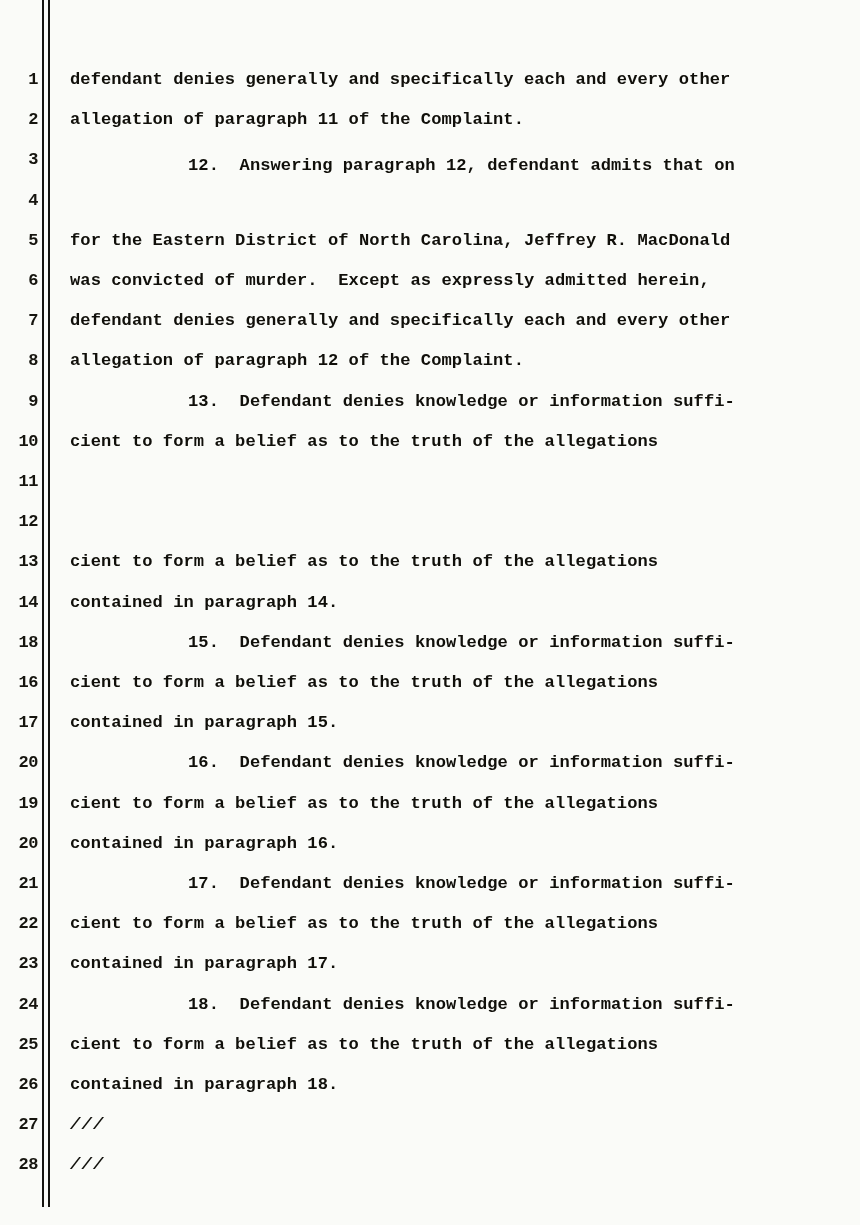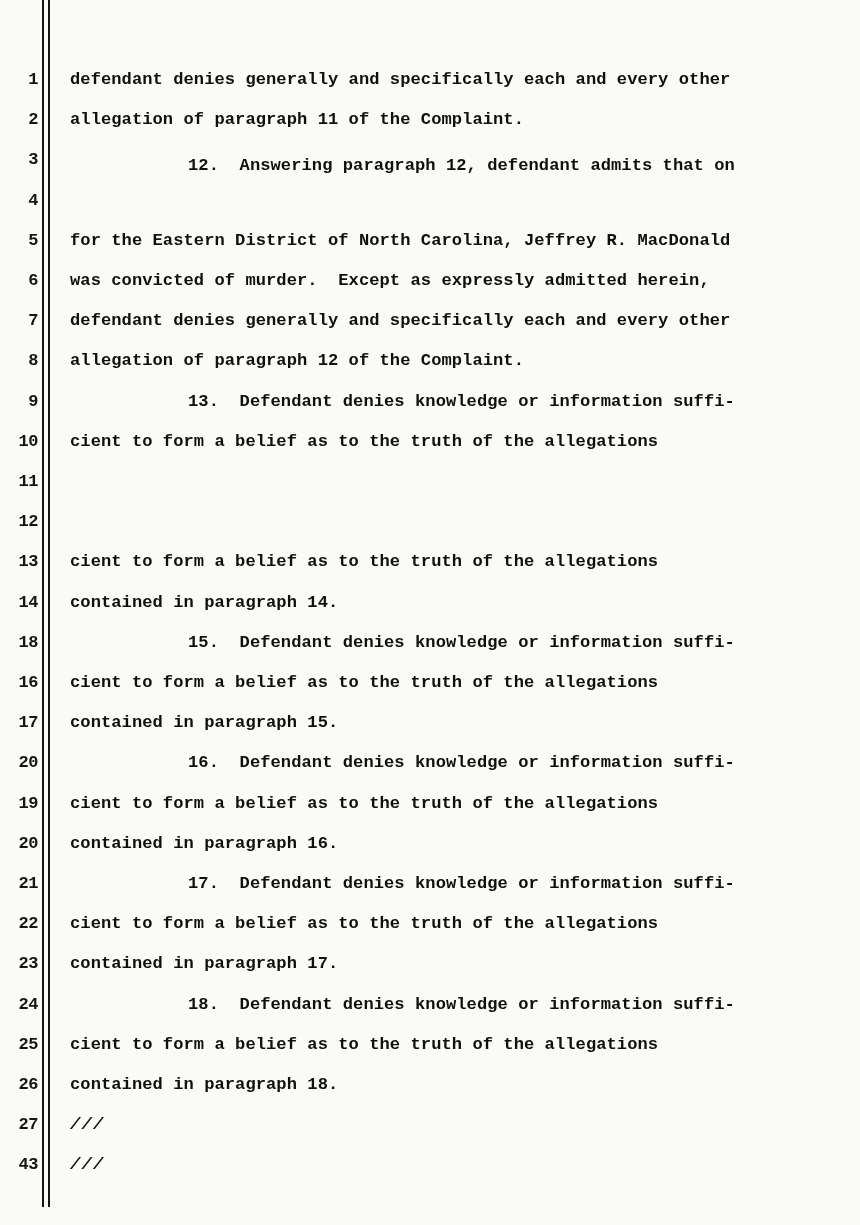--- a/index.html
+++ b/index.html
@@ -122,21 +122,21 @@
       <div class="line-number" style="top: 683.4px;">20</div>
       <div class="line-number" style="top: 723.6px;">19</div>
       <div class="line-number" style="top: 763.8px;">20</div>
       <div class="line-number" style="top: 804px;">21</div>
       <div class="line-number" style="top: 844.2px;">22</div>
       <div class="line-number" style="top: 884.4px;">23</div>
       <div class="line-number" style="top: 924.6px;">24</div>
       <div class="line-number" style="top: 964.8px;">25</div>
       <div class="line-number" style="top: 1005px;">26</div>
       <div class="line-number" style="top: 1045.2px;">27</div>
-      <div class="line-number" style="top: 1085.4px;">43</div>
+      <div class="line-number" style="top: 1085.4px;">28</div>
     </div>
 
   <div id="body-column">
       <div class="doc-line" style="top: 0px;">defendant denies generally and specifically each and every other</div>
       <div class="doc-line" style="top: 40.2px;">allegation of paragraph 11 of the Complaint.</div>
       <div class="doc-line indent" style="top: 86px;">12.  Answering paragraph 12, defendant admits that on</div>
       <div class="doc-line" style="top: 201px;">was convicted of murder.  Except as expressly admitted herein,</div>
       <div class="doc-line" style="top: 160.8px;">for the Eastern District of North Carolina, Jeffrey R. MacDonald</div>
       <div class="doc-line" style="top: 241.2px;">defendant denies generally and specifically each and every other</div>
       <div class="doc-line" style="top: 281.4px;">allegation of paragraph 12 of the Complaint.</div>

